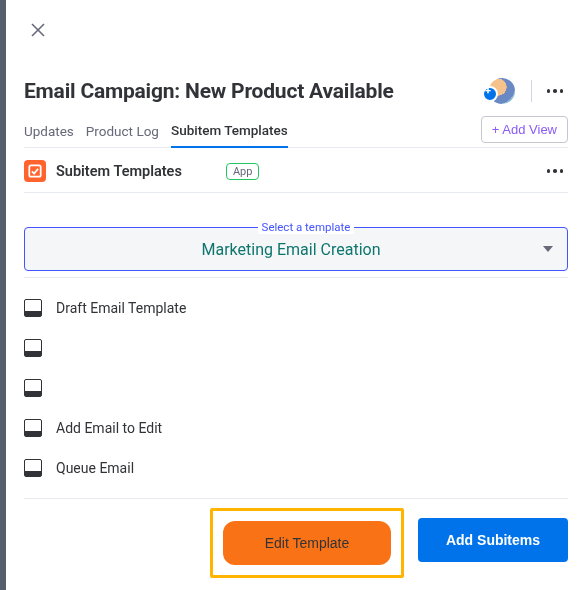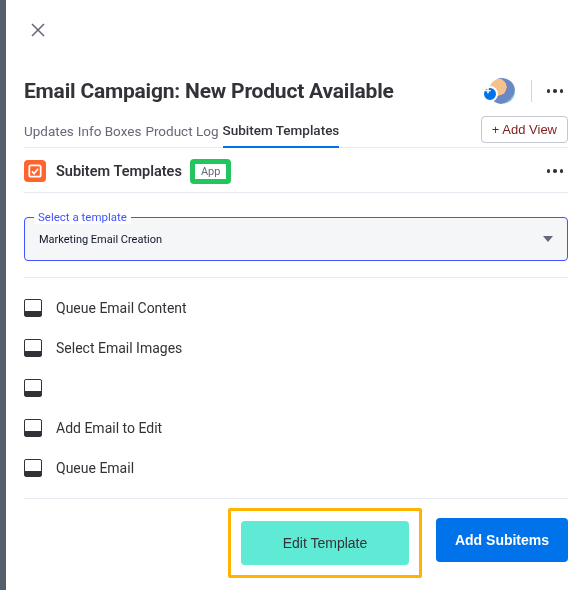--- a/index.html
+++ b/index.html
@@ -10,57 +10,57 @@
   .close svg { width:16px; height:16px; }
   .header { position:absolute; left:18px; right:14px; top:78px; display:flex; align-items:center; }
   .title { font-size:21px; font-weight:700; color:#323338; flex:1; letter-spacing:-0.2px; }
   .avatar { width:26px; height:26px; border-radius:50%; background: radial-gradient(circle at 35% 35%, #f6c28b 0 35%, #6a88c4 36% 70%, #8bb7d8 71% 100%); position:relative; margin-right:6px; }
   .avatar::before { content:""; position:absolute; left:-7px; top:8px; width:12px; height:12px; border-radius:50%; background:#0073ea; border:2px solid #fff; }
   .avatar::after { content:"+"; position:absolute; left:-4px; top:7px; font-size:11px; font-weight:700; color:#fff; line-height:12px; }
   .vsep { width:1px; height:22px; background:#d0d4e4; margin:0 10px; }
   .dots { width:26px; height:26px; display:flex; align-items:center; justify-content:center; cursor:pointer; color:#323338; }
   .dots span { width:3.5px; height:3.5px; border-radius:50%; background:#323338; margin:0 1.5px; }
 
-  .tabs-row { position:absolute; left:18px; right:14px; top:116px; display:flex; align-items:flex-end; gap:4px; border-bottom:1px solid #e6e9ef; height:32px; }
+  .tabs-row { position:absolute; left:18px; right:14px; top:116px; display:flex; align-items:flex-end; gap:12px; border-bottom:1px solid #e6e9ef; height:32px; }
   .tab { font-size:13.5px; color:#676879; padding-bottom:8px; cursor:pointer; white-space:nowrap; }
   .tab.active { color:#323338; font-weight:500; }
   .tab.active-underline { border-bottom:2px solid #0073ea; margin-bottom:-1px; }
   .spacer { flex:1; }
-  .add-view { font-size:13px; color:#7f1d1d; border:1px solid #c5c7d0; background:#fff; border-radius:4px; padding:5px 10px; margin-bottom:4px; cursor:pointer; }
+  .add-view { font-size:13px; color:#8b5cf6; border:1px solid #c5c7d0; background:#fff; border-radius:4px; padding:5px 10px; margin-bottom:4px; cursor:pointer; }
 
   .section-bar { position:absolute; left:18px; right:14px; top:156px; height:30px; display:flex; align-items:center; }
   .app-icon { width:22px; height:22px; background:#ff642e; border-radius:4px; display:flex; align-items:center; justify-content:center; margin-right:10px; }
   .app-icon svg { width:14px; height:14px; }
   .section-title { font-size:14.5px; font-weight:600; color:#323338; margin-right:8px; }
-  .app-badge { font-size:11px; color:#676879; border:5px solid #22c55e; border-radius:4px; padding:1px 6px; }
+  .app-badge { font-size:11px; color:#676879; border:1px solid #22c55e; border-radius:4px; padding:1px 6px;margin-left:36px; }
   .section-dots { margin-left:auto; }
 
   .sep { position:absolute; left:18px; right:14px; top:192px; height:1px; background:#e6e9ef; }
 
-  .select-wrap { position:absolute; left:18px; right:14px; top:198px; }
+  .select-wrap { position:absolute; left:18px; right:14px; top:208px;text-align:center; }
   .select-label { position:relative; top:8px; left:10px; background:#fff; display:inline-block; padding:0 4px; font-size:11.5px; color:#4353ff; z-index:2; }
   .select { border:1.5px solid #4353ff; border-radius:4px; height:44px; display:flex; align-items:center; padding:0 14px; background:#f5f6f8; cursor:pointer; }
-  .select-text { font-size:11px; color:#0f172a; flex:1; }
+  .select-text { font-size:16px; color:#0f766e; flex:1; }
   .caret { width:0; height:0; border-left:5px solid transparent; border-right:5px solid transparent; border-top:6px solid #676879; }
 
   .sep2 { position:absolute; left:18px; right:14px; top:277px; height:1px; background:#e6e9ef; }
 
   .items { position:absolute; left:18px; right:14px; top:288px; }
   .item { display:flex; align-items:center; height:40px; }
   .item-icon { width:18px; height:18px; border:1.8px solid #323338; border-radius:2px; position:relative; margin-right:14px; flex-shrink:0; }
   .item-icon::after { content:""; position:absolute; left:0; right:0; bottom:0; height:5px; background:#323338; }
   .item-label { font-size:14px; color:#323338; }
 
   .sep3 { position:absolute; left:18px; right:14px; top:498px; height:1px; background:#e6e9ef; }
 
   .actions { position:absolute; left:18px; right:14px; top:508px; display:flex; }
   .actions-spacer { flex:1; }
   .highlight-box { border:3px solid #ffb400; padding:10px; border-radius:2px; margin-right:14px; }
-  .btn-secondary { width:168px; height:44px; background:#5eead4; color:#323338; border:none; border-radius:4px; font-size:14px; cursor:pointer; }
-  .btn-primary { width:132px; height:44px; background:#0073ea; color:#fff; border:none; border-radius:4px; font-size:14px; font-weight:600; cursor:pointer; margin-top:10px; }
+  .btn-secondary { width:168px; height:44px; background:#f97316; color:#323338; border:none; border-radius:12px; font-size:14px; cursor:pointer; }
+  .btn-primary { width:150px; height:44px; background:#0073ea; color:#fff; border:none; border-radius:4px; font-size:14px; font-weight:600; cursor:pointer; margin-top:10px; }
 </style>
 </head>
 <body>
 
 <div class="edge"></div>
 <div class="panel">
 
   <div class="close">
     <svg viewBox="0 0 16 16" stroke="currentColor" stroke-width="1.6" fill="none">
       <line x1="2" y1="2" x2="14" y2="14"></line>
@@ -74,21 +74,20 @@
     <div class="vsep"></div>
     <div class="dots">
         <span></span>
         <span></span>
         <span></span>
       </div>
   </div>
 
   <div class="tabs-row">
     <div class="tab">Updates</div>
-    <div class="tab">Info Boxes</div>
     <div class="tab">Product Log</div>
     <div class="tab active active-underline">Subitem Templates</div>
     <div class="spacer"></div>
     <button class="add-view">+ Add View</button>
   </div>
 
   <div class="section-bar">
     <div class="app-icon">
       <svg viewBox="0 0 16 16" fill="none" stroke="#fff" stroke-width="2">
         <rect x="1.5" y="1.5" width="13" height="13" rx="2"></rect>
@@ -112,25 +111,24 @@
       <span class="select-text">Marketing Email Creation</span>
       <span class="caret"></span>
     </div>
   </div>
 
   <div class="sep2"></div>
 
   <div class="items">
     <div class="item">
       <div class="item-icon"></div>
-      <div class="item-label">Queue Email Content</div>
+      <div class="item-label">Draft Email Template</div>
     </div>
     <div class="item">
       <div class="item-icon"></div>
-      <div class="item-label">Select Email Images</div>
     </div>
     <div class="item">
       <div class="item-icon"></div>
     </div>
     <div class="item">
       <div class="item-icon"></div>
       <div class="item-label">Add Email to Edit</div>
     </div>
     <div class="item">
       <div class="item-icon"></div>

